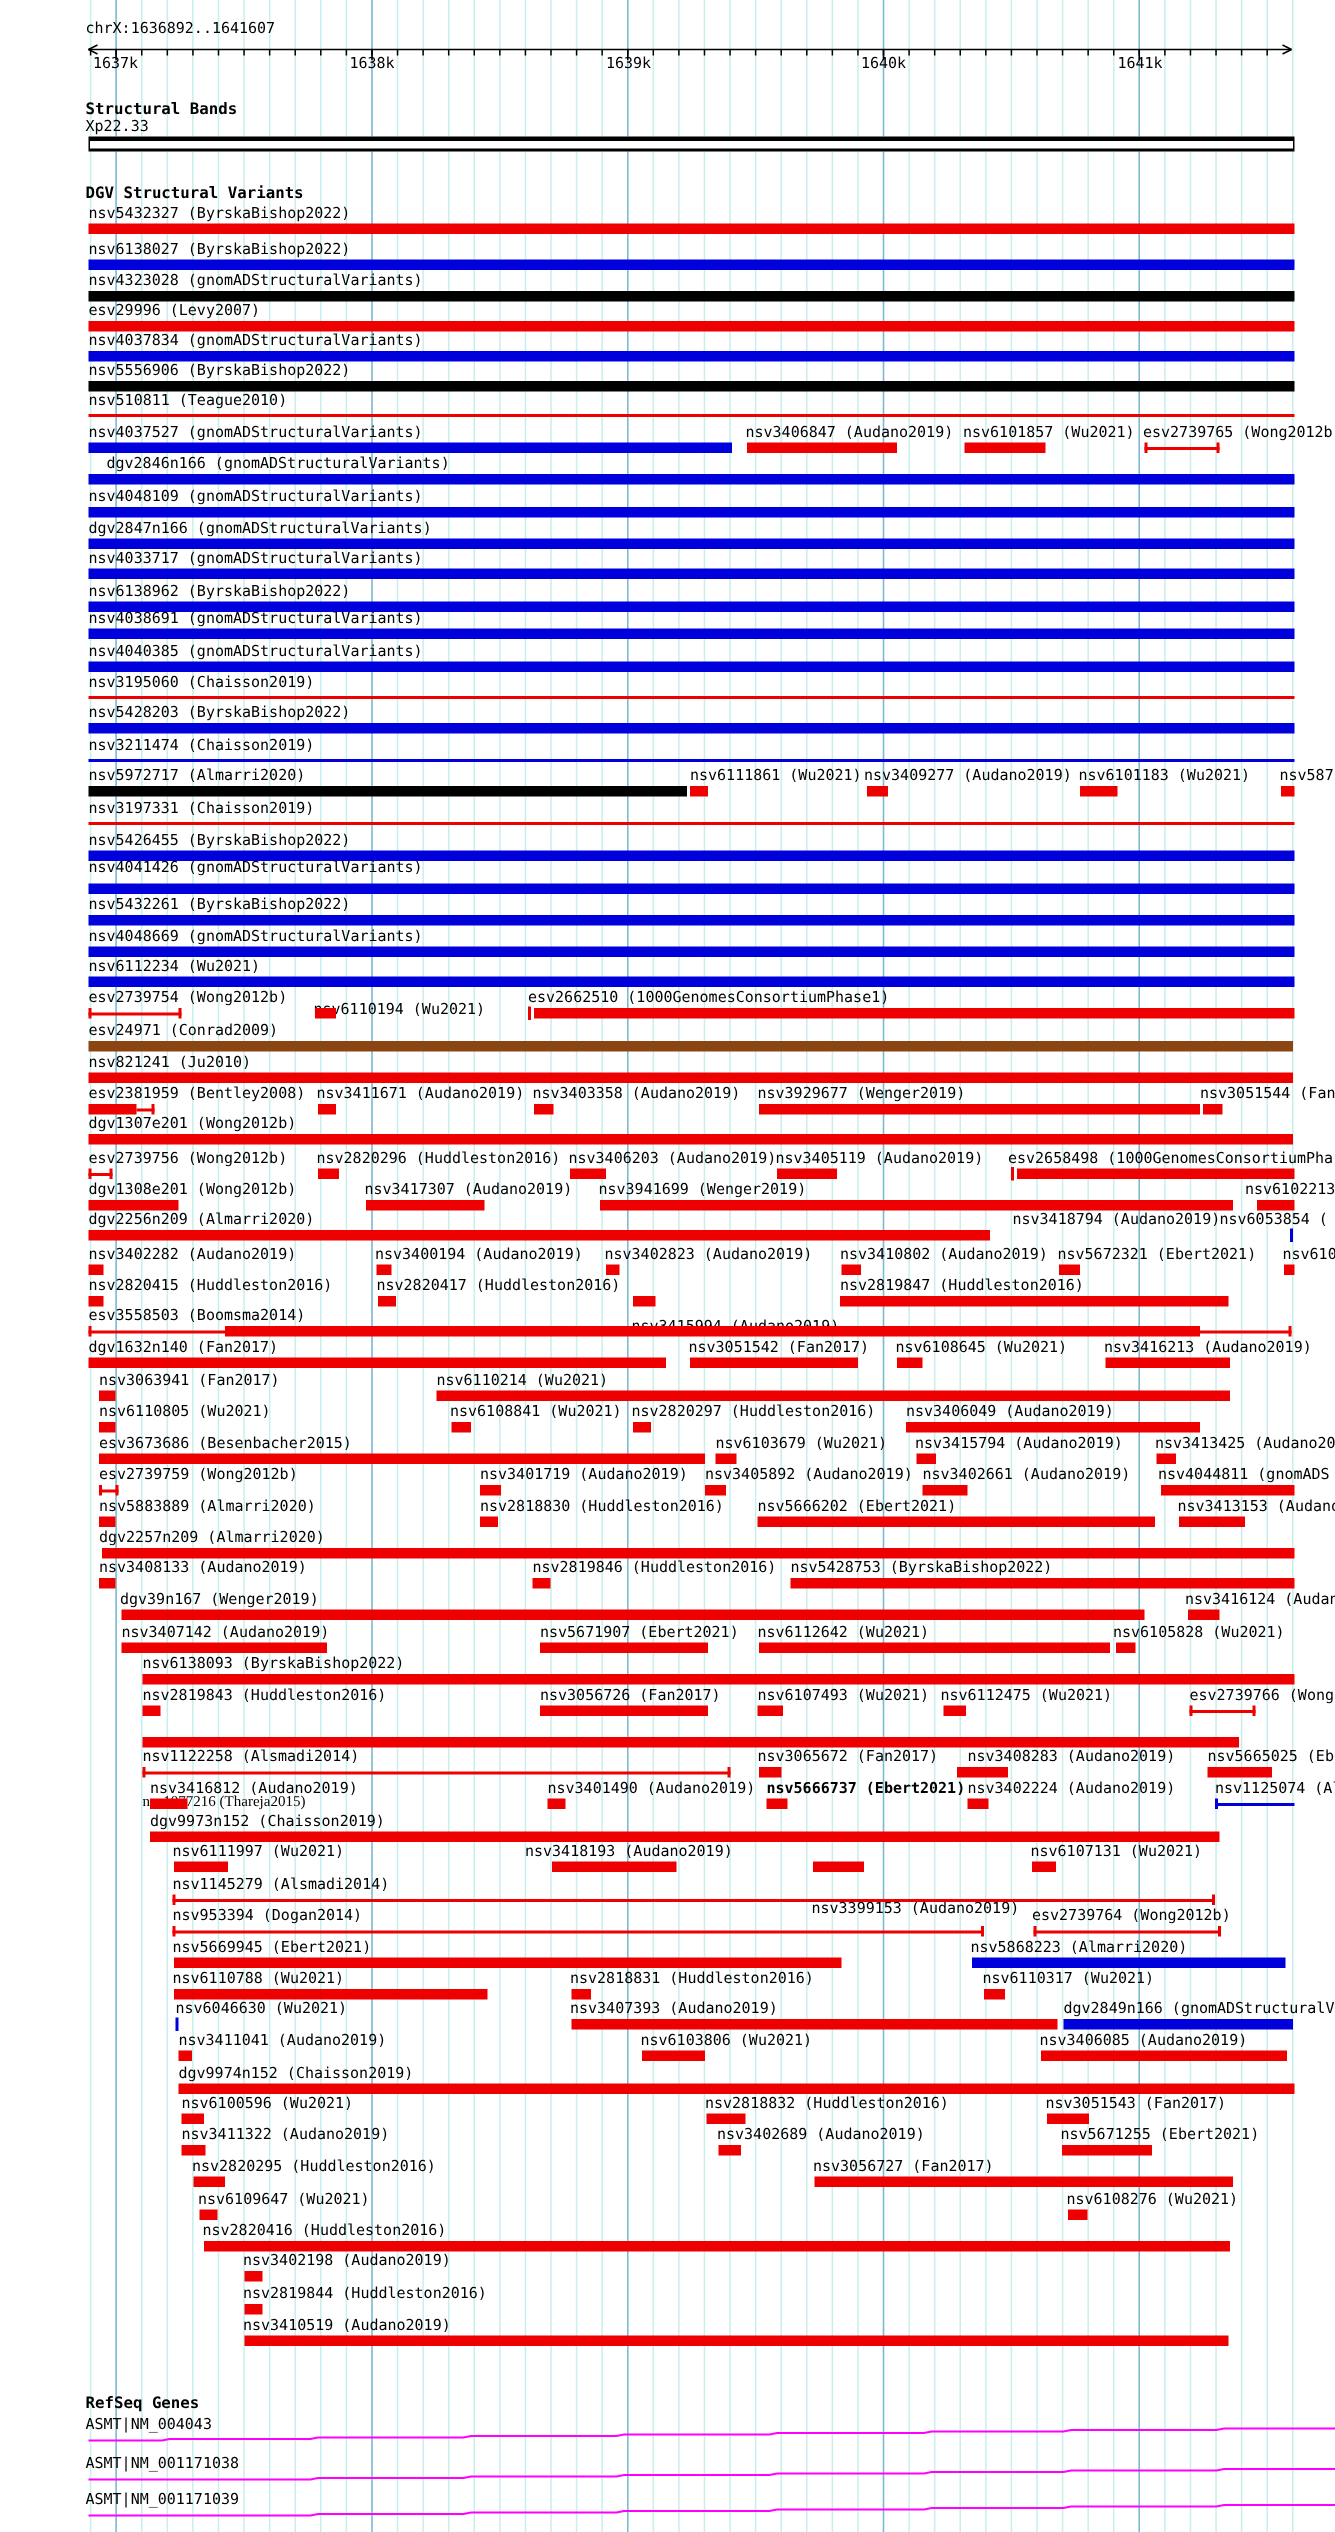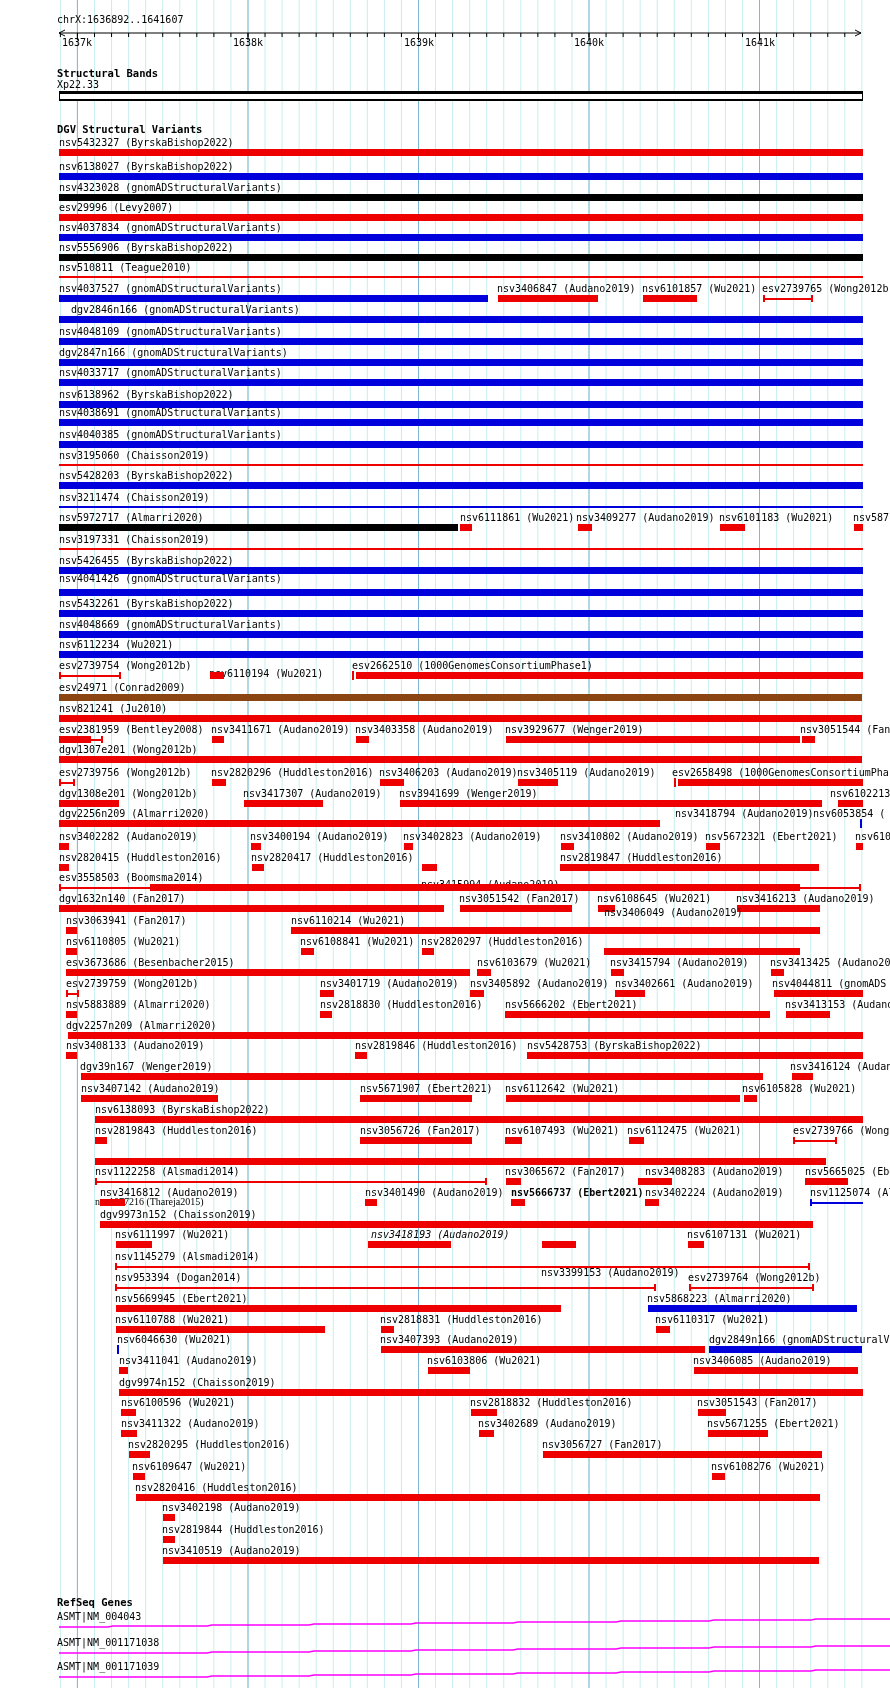--- a/index.html
+++ b/index.html
@@ -378,21 +378,21 @@
         <div class="lbl" style="left: 291px; top: 916px;">nsv6110214 (Wu2021)</div>
         <div class="seg" style="left: 291px; top: 927px; width: 529px; height: 7px; background: rgb(238, 0, 0);"></div>
       </div>
       <div>
         <div class="lbl" style="left: 66px; top: 937px;">nsv6110805 (Wu2021)</div>
         <div class="seg" style="left: 66px; top: 948px; width: 11px; height: 7px; background: rgb(238, 0, 0);"></div>
         <div class="lbl" style="left: 300px; top: 937px;">nsv6108841 (Wu2021)</div>
         <div class="seg" style="left: 301px; top: 948px; width: 13px; height: 7px; background: rgb(238, 0, 0);"></div>
         <div class="lbl" style="left: 421px; top: 937px;">nsv2820297 (Huddleston2016)</div>
         <div class="seg" style="left: 422px; top: 948px; width: 12px; height: 7px; background: rgb(238, 0, 0);"></div>
-        <div class="lbl" style="left: 604px; top: 908px;">nsv3406049 (Audano2019)</div>
+        <div class="lbl" style="left: 604px; top: 937px;">nsv3406049 (Audano2019)</div>
         <div class="seg" style="left: 604px; top: 948px; width: 196px; height: 7px; background: rgb(238, 0, 0);"></div>
       </div>
       <div>
         <div class="lbl" style="left: 66px; top: 958px;">esv3673686 (Besenbacher2015)</div>
         <div class="seg" style="left: 66px; top: 969px; width: 404px; height: 7px; background: rgb(238, 0, 0);"></div>
         <div class="lbl" style="left: 477px; top: 958px;">nsv6103679 (Wu2021)</div>
         <div class="seg" style="left: 477px; top: 969px; width: 14px; height: 7px; background: rgb(238, 0, 0);"></div>
         <div class="lbl" style="left: 610px; top: 958px;">nsv3415794 (Audano2019)</div>
         <div class="seg" style="left: 611px; top: 969px; width: 13px; height: 7px; background: rgb(238, 0, 0);"></div>
         <div class="lbl" style="left: 770px; top: 958px;">nsv3413425 (Audano20</div>
@@ -497,21 +497,21 @@
         <div class="seg" style="left: 810px; top: 1202px; width: 53px; height: 2px; background: rgb(0, 0, 221);"></div>
         <div class="seg" style="left: 810px; top: 1199px; width: 2px; height: 7px; background: rgb(0, 0, 221);"></div>
       </div>
       <div>
         <div class="lbl" style="left: 100px; top: 1210px;">dgv9973n152 (Chaisson2019)</div>
         <div class="seg" style="left: 100px; top: 1221px; width: 713px; height: 7px; background: rgb(238, 0, 0);"></div>
       </div>
       <div>
         <div class="lbl" style="left: 115px; top: 1230px;">nsv6111997 (Wu2021)</div>
         <div class="seg" style="left: 116px; top: 1241px; width: 36px; height: 7px; background: rgb(238, 0, 0);"></div>
-        <div class="lbl" style="left: 371px; top: 1230px; font-style: italic;">nsv3418193 (Audano2019)</div>
+        <div class="lbl" style="left: 350px; top: 1230px;">nsv3418193 (Audano2019)</div>
         <div class="seg" style="left: 368px; top: 1241px; width: 83px; height: 7px; background: rgb(238, 0, 0);"></div>
         <div class="lbl" style="left: 541px; top: 1268px;">nsv3399153 (Audano2019)</div>
         <div class="seg" style="left: 542px; top: 1241px; width: 34px; height: 7px; background: rgb(238, 0, 0);"></div>
         <div class="lbl" style="left: 687px; top: 1230px;">nsv6107131 (Wu2021)</div>
         <div class="seg" style="left: 688px; top: 1241px; width: 16px; height: 7px; background: rgb(238, 0, 0);"></div>
       </div>
       <div>
         <div class="lbl" style="left: 115px; top: 1252px;">nsv1145279 (Alsmadi2014)</div>
         <div class="seg" style="left: 115px; top: 1266px; width: 695px; height: 2px; background: rgb(238, 0, 0);"></div>
         <div class="seg" style="left: 115px; top: 1263px; width: 2px; height: 7px; background: rgb(238, 0, 0);"></div>

